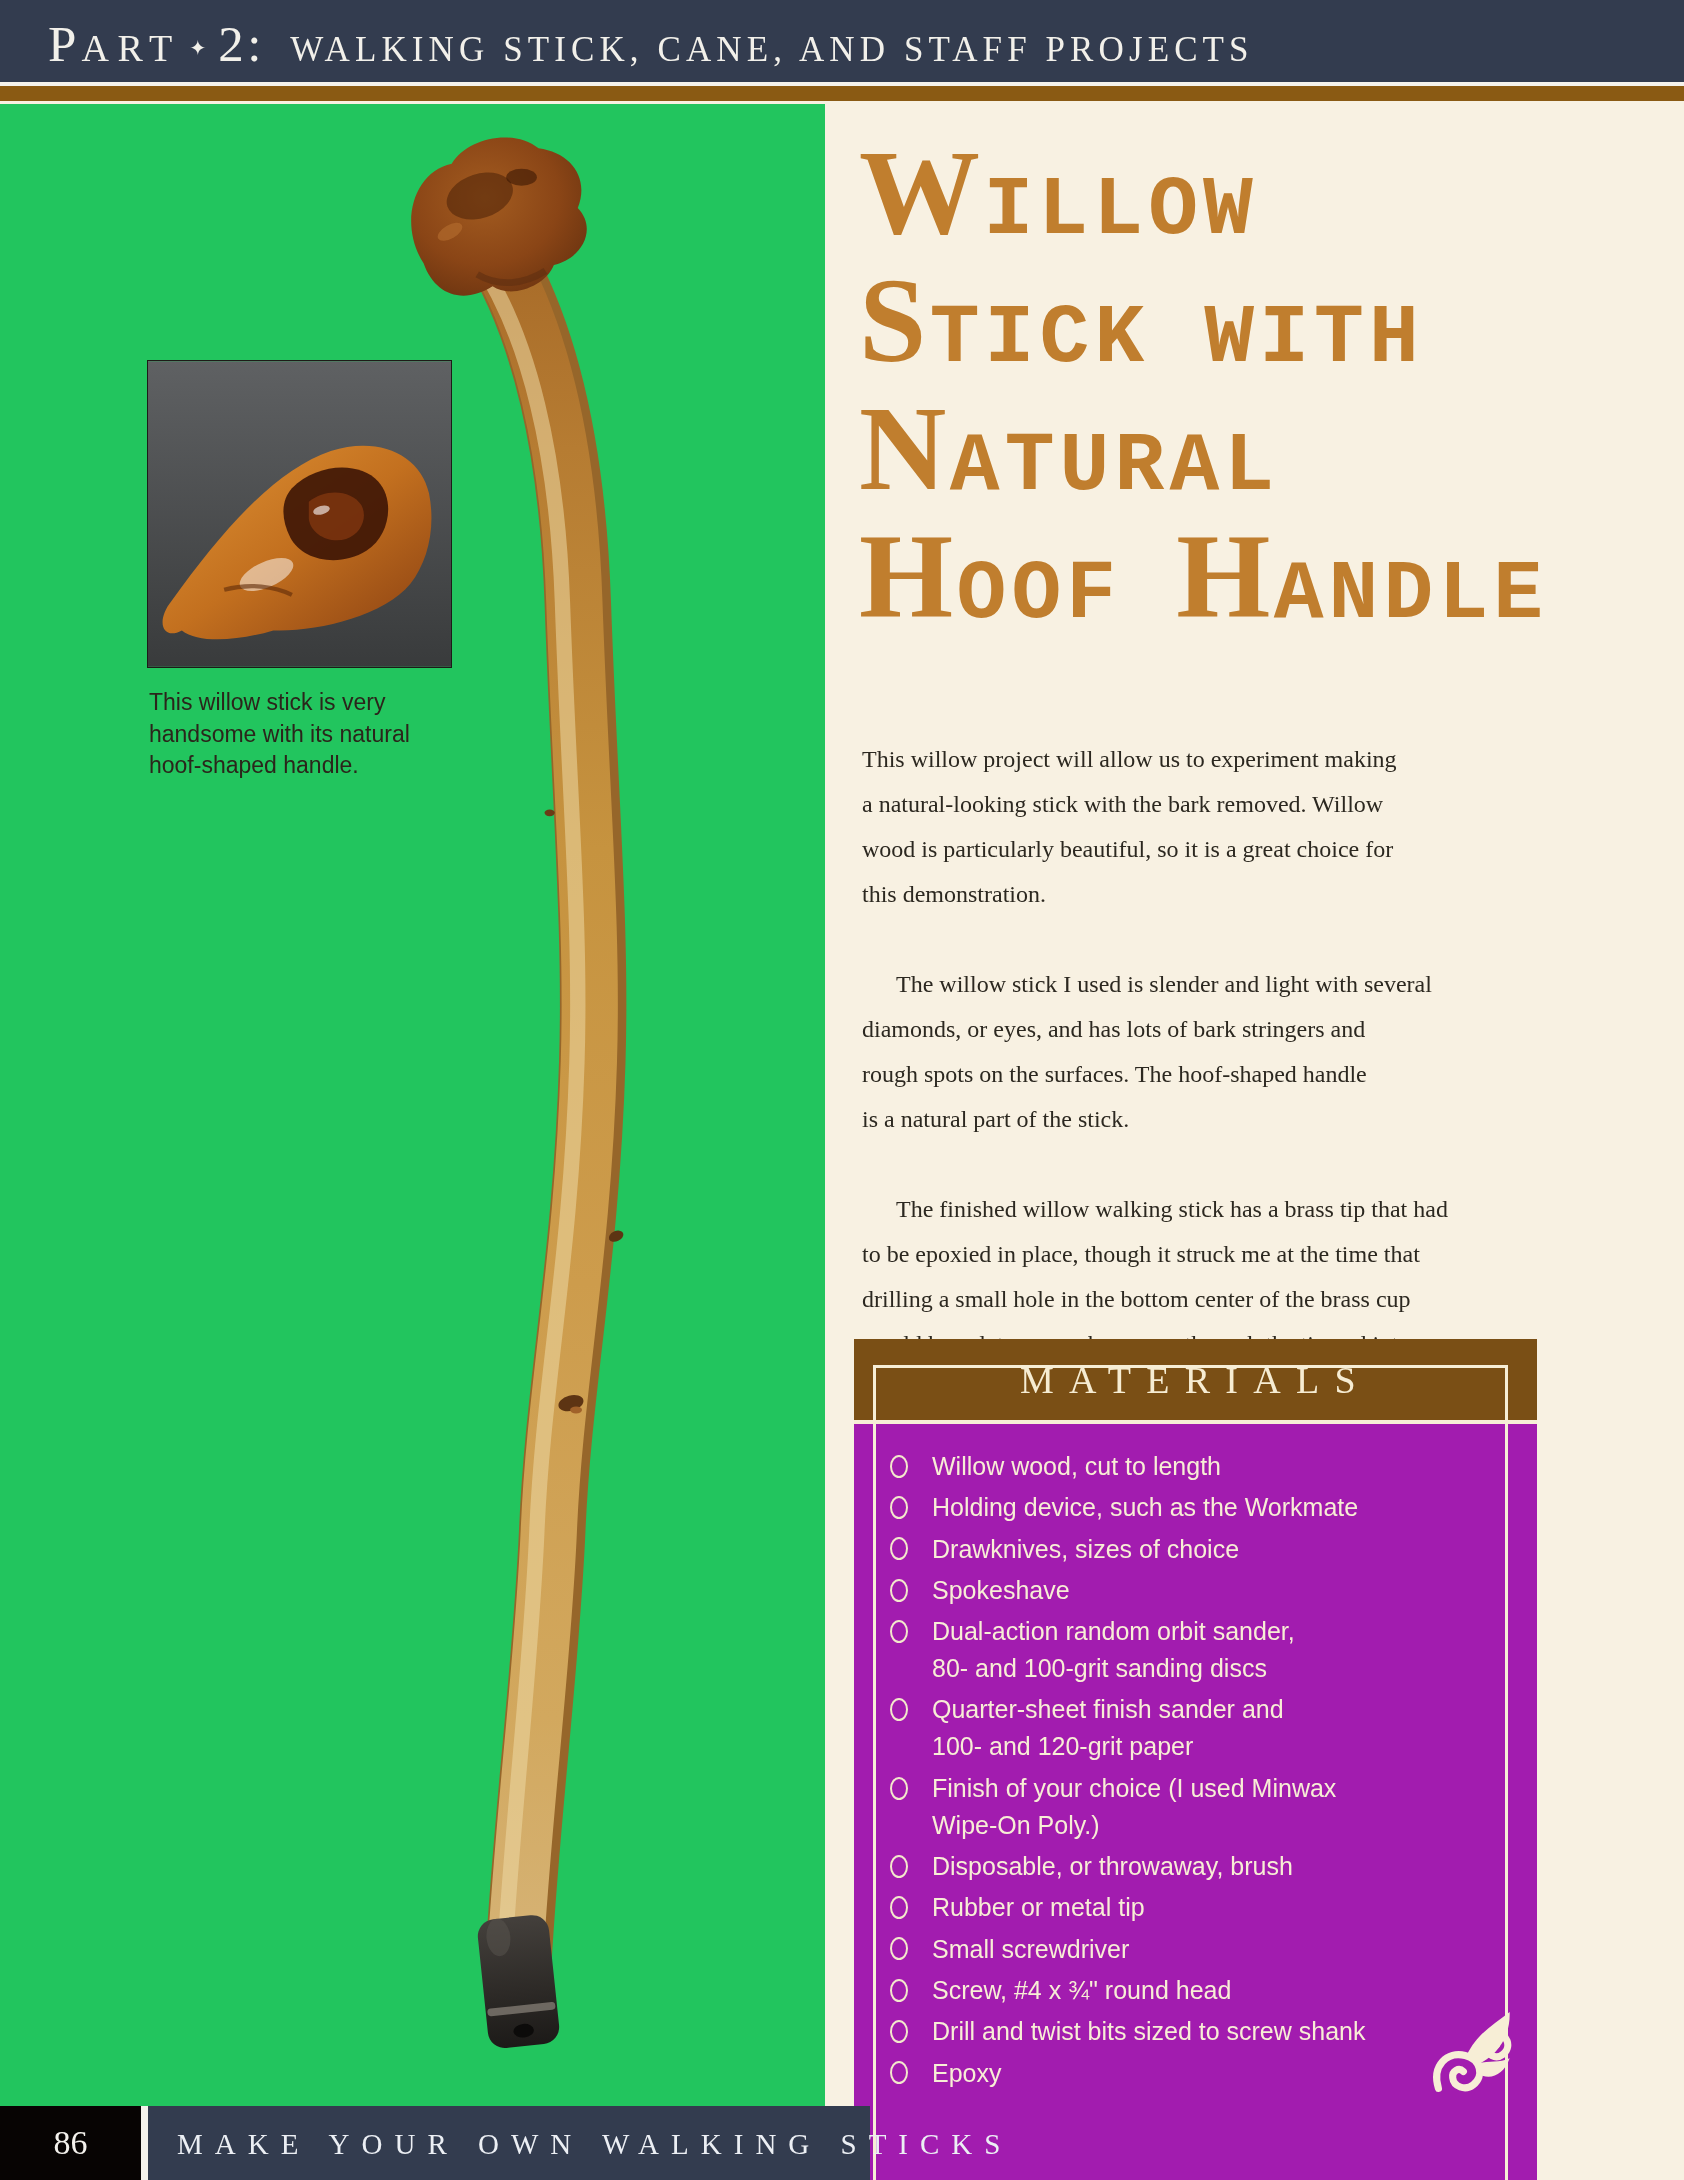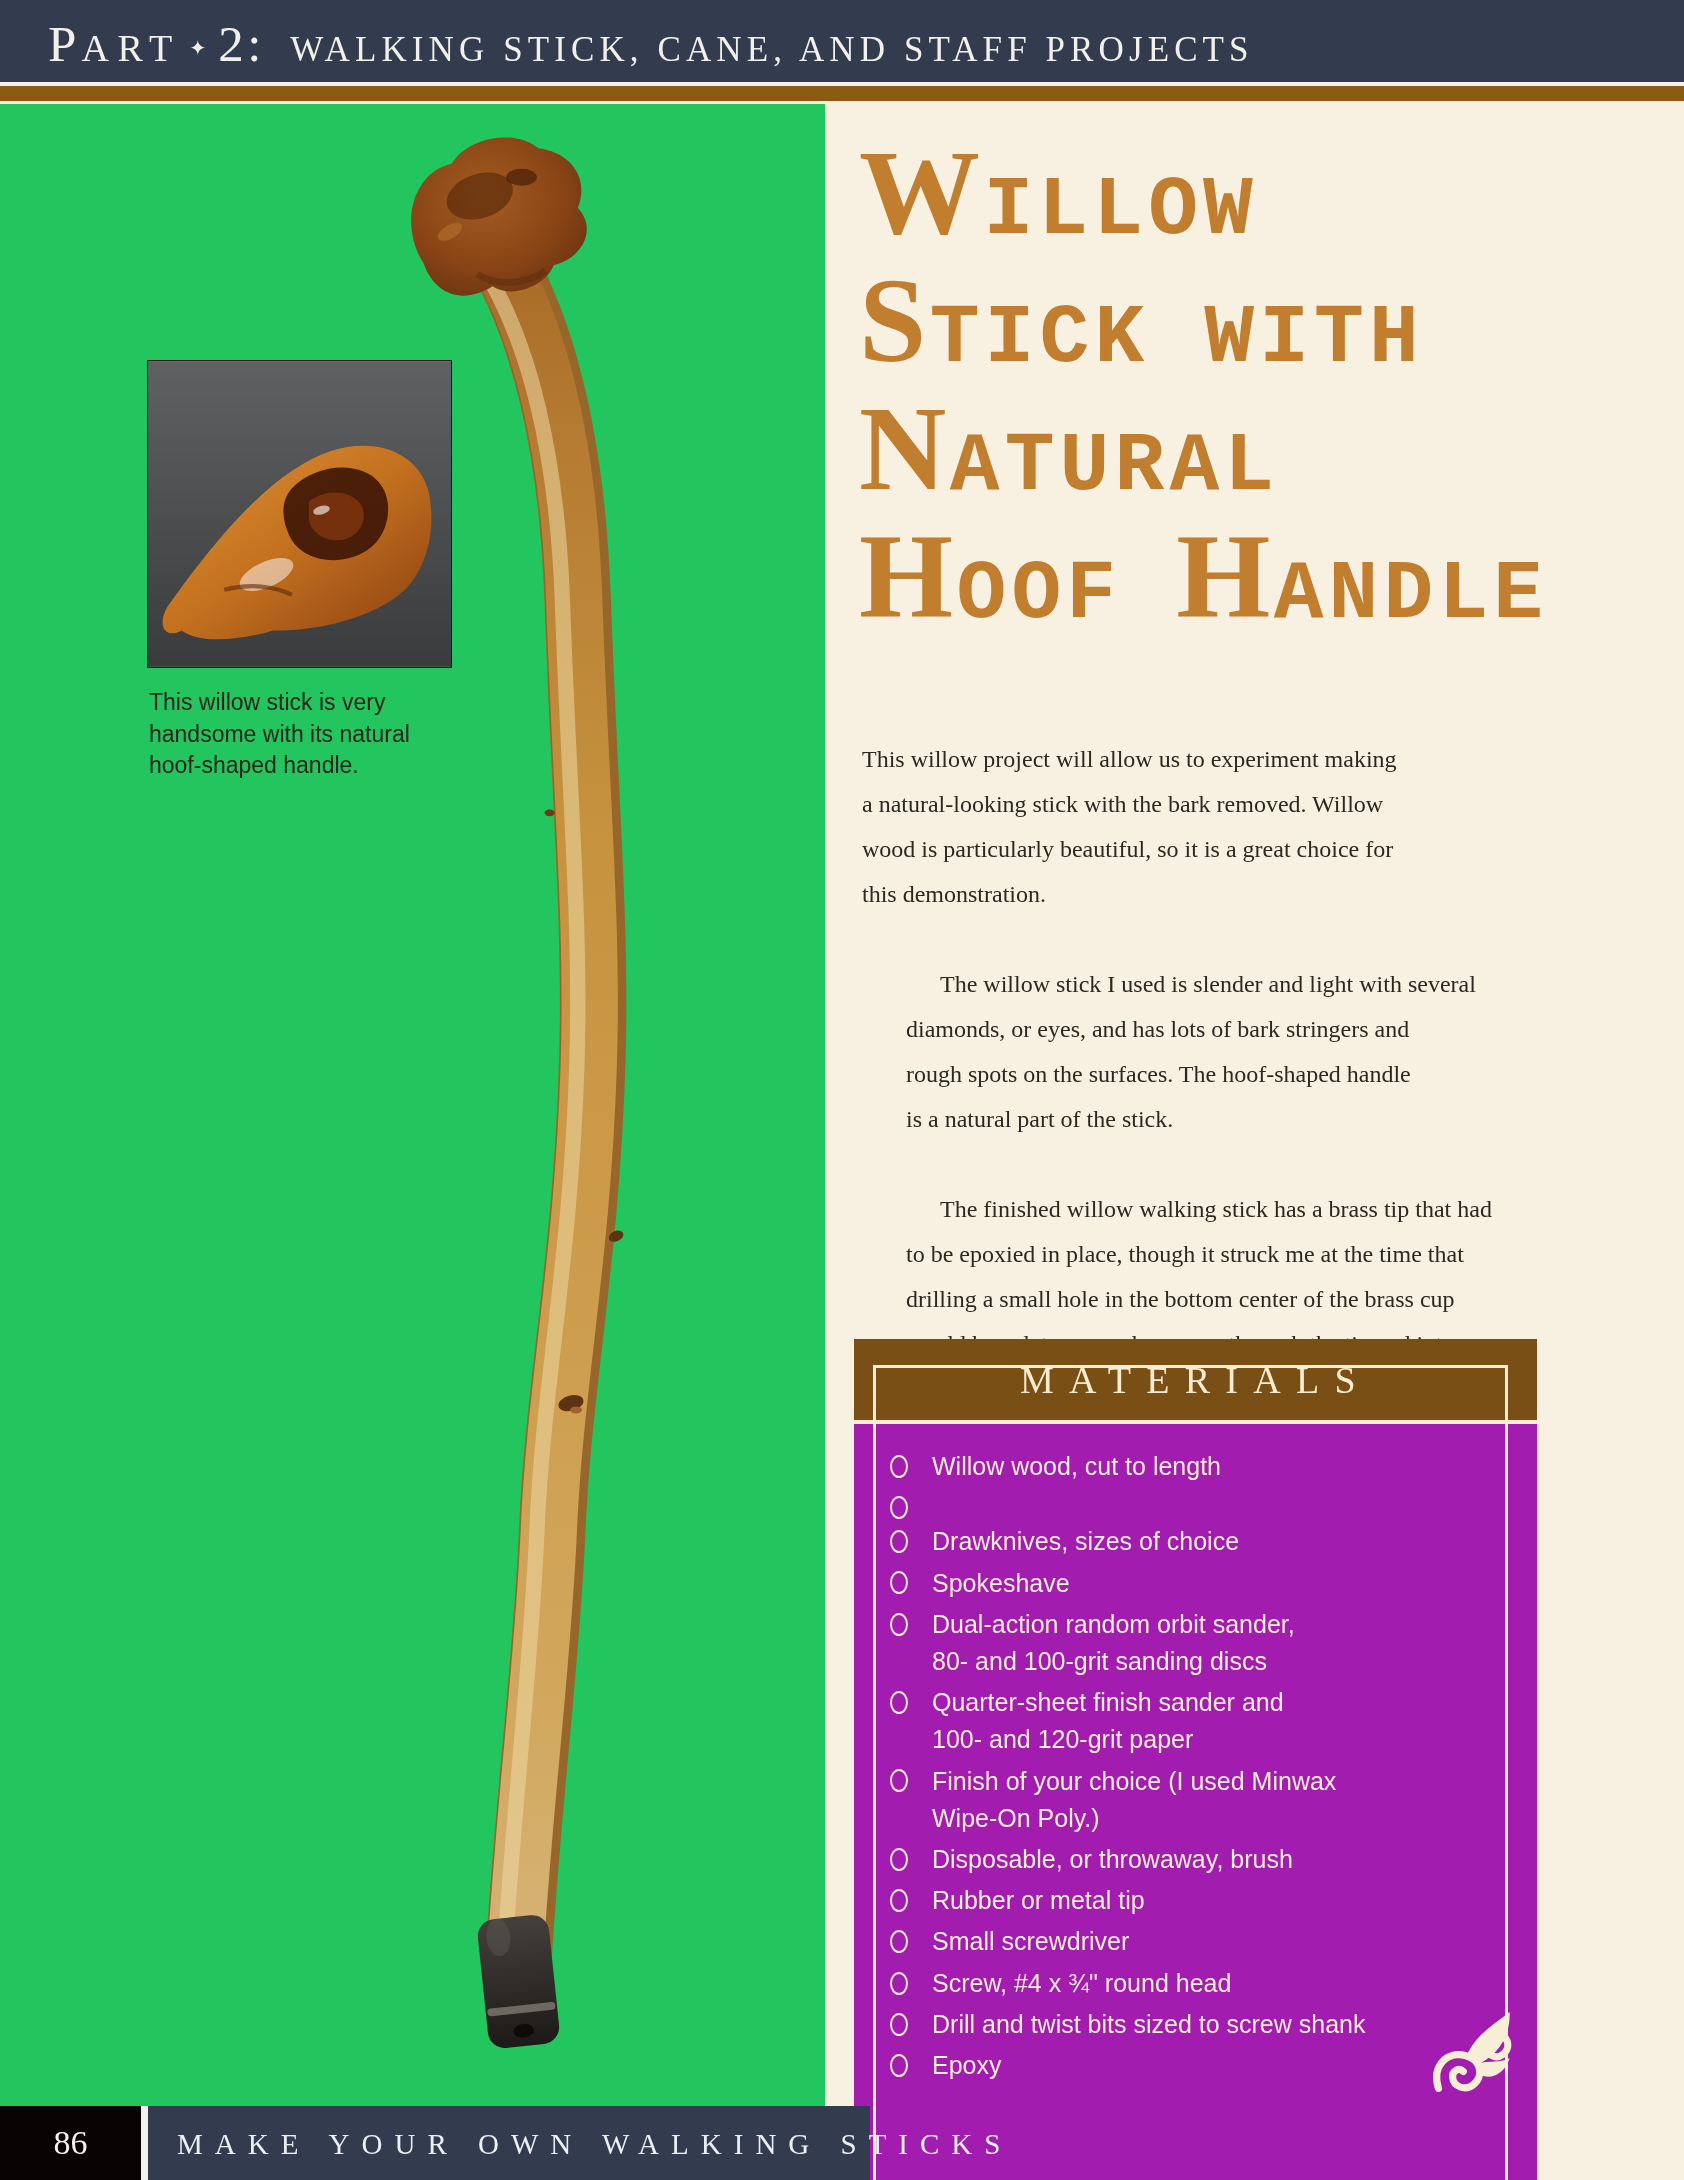--- a/index.html
+++ b/index.html
@@ -30,21 +30,21 @@
              color:#2b251b; }
 
   
   .title { position:absolute; left:859px; top:128px; width:792px; color:#c07e2e; }
   .title .t-line { display:block; height:128px; line-height:128px; white-space:nowrap; }
   .title .big   { font-size:121px; letter-spacing:3.4px; }
   .title .small { font-size:83px;  letter-spacing:5.1px; text-transform:uppercase;font-family:Liberation Mono, monospace; }
 
   .body-text { position:absolute; left:862px; top:692px; width:690px;
                font-size:24px; line-height:45px; color:#2c2820; white-space:pre-line; }
-  .body-text p.indent { text-indent:34px;margin-left:44px; }
+  .body-text p.indent { text-indent:34px; }
 
   
   .materials { position:absolute; left:854px; top:1339px; width:683px; height:932px;
                background:#a21caf;padding-left:34px; }
   .materials .band { position:absolute; left:0; top:0; width:100%; height:85px;
                      background:#7a4f15; border-bottom:4.3px solid #f7eed6; }
   .materials .band h2 { text-align:center; line-height:83px; font-weight:normal;
                         font-size:38px; letter-spacing:15.3px; color:#f6ecd2; }
   .materials .inner-border { position:absolute; left:19px; top:25.6px; right:29px; bottom:24px;
                              border:3.4px solid #f7eed6; pointer-events:none; }
@@ -187,21 +187,21 @@
 used on the sides so the screw wouldn’t wear as rapidly.</p>
 </div>
 
 <div class="materials">
   <div class="band">
     <h2>MATERIALS</h2>
   </div>
 
   <ul>
     <li><span class="bullet"></span><span>Willow wood, cut to length</span></li>
-    <li><span class="bullet"></span></li>
+    <li><span class="bullet"></span><span>Holding device, such as the Workmate</span></li>
     <li><span class="bullet"></span><span>Drawknives, sizes of choice</span></li>
     <li><span class="bullet"></span><span>Spokeshave</span></li>
     <li><span class="bullet"></span><span>Dual-action random orbit sander,
 80- and 100-grit sanding discs</span></li>
     <li><span class="bullet"></span><span>Quarter-sheet finish sander and
 100- and 120-grit paper</span></li>
     <li><span class="bullet"></span><span>Finish of your choice (I used Minwax
 Wipe-On Poly.)</span></li>
     <li><span class="bullet"></span><span>Disposable, or throwaway, brush</span></li>
     <li><span class="bullet"></span><span>Rubber or metal tip</span></li>

